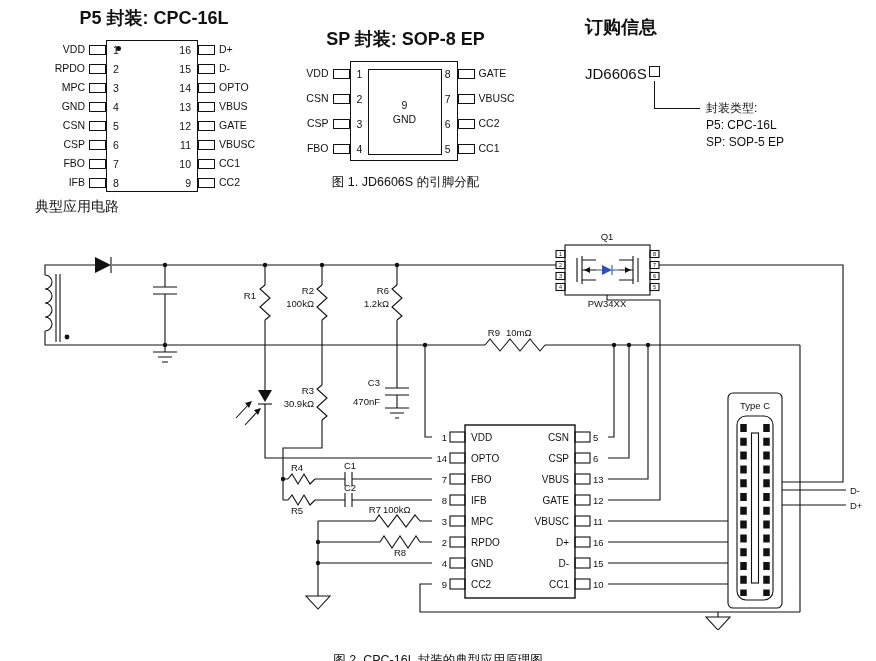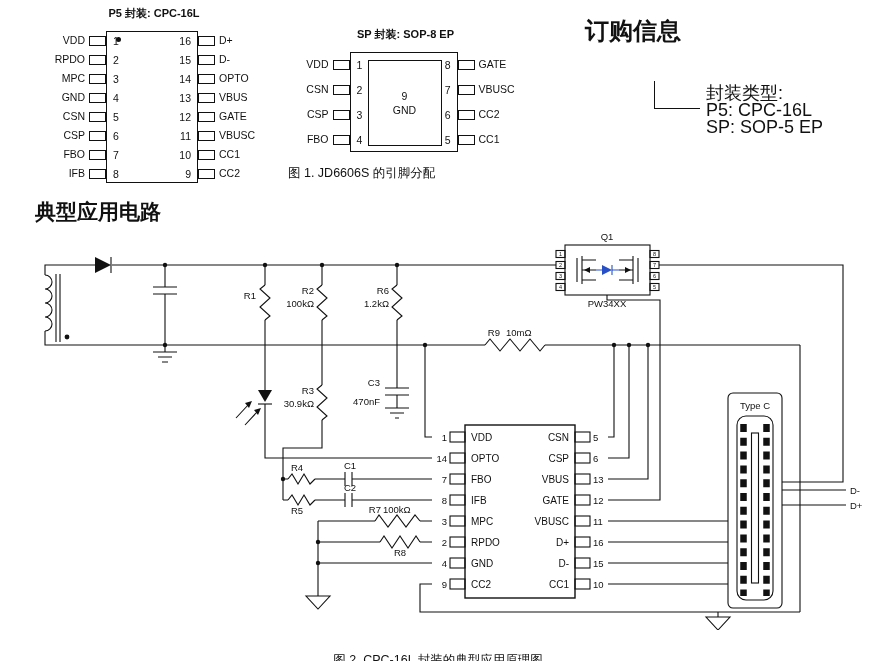--- a/index.html
+++ b/index.html
@@ -1,41 +1,41 @@
 <!DOCTYPE html>
 <html><head>
 <meta charset="utf-8">
 <style>
   *{box-sizing:border-box;margin:0;padding:0}
   html,body{width:876px;height:661px;background:#fff;color:#111;
     font-family:"Liberation Sans","DejaVu Sans",sans-serif;position:relative;overflow:hidden}
   .abs{position:absolute}
-  .pkg-title{font-weight:bold;font-size:11px;text-align:center}
+  .pkg-title{font-weight:bold;font-size:18px;text-align:center}
   .prow{display:flex;justify-content:center;margin-top:10px}
   .col{display:flex;flex-direction:column}
   .plabel{font-size:10.5px;line-height:19px;height:19px;white-space:nowrap}
   .lleft{text-align:right;padding-right:4px;width:42px}
   .lright{text-align:left;padding-left:4px;width:46px}
   .stubcell{height:19px;display:flex;align-items:center}
   .stub{width:17px;height:10px;border:1.3px solid #111}
   .pbody{border:1.6px solid #111;position:relative;display:flex;justify-content:space-between}
   .pnum{font-size:10.5px;line-height:19px;height:19px}
   .pin1dot{position:absolute;width:5px;height:5px;border-radius:50%;background:#111;left:9px;top:5px}
   .h25 .plabel,.h25 .pnum{height:25px;line-height:25px}
   .h25 .stubcell{height:25px}
   .epbox{position:absolute;left:17px;top:7px;width:74px;height:86px;border:1.3px solid #111;
     display:flex;flex-direction:column;align-items:center;justify-content:center;font-size:10.5px;line-height:14px}
-  .fig-caption{font-size:12.5px;margin-top:13px}
-  .ord-title{font-size:24px;font-weight:bold}
+  .fig-caption{text-align:center;font-size:12.5px;margin-top:13px}
+  .ord-title{font-size:18px;font-weight:bold}
   .part-row{font-size:15px;margin-top:26px}
   .box-glyph{display:inline-block;width:11px;height:11px;border:1.3px solid #111;margin-left:2px;vertical-align:2px}
   .ord-line{position:absolute;left:69px;top:66px;width:46px;height:28px;
     border-left:1.2px solid #111;border-bottom:1.2px solid #111}
-  .ord-note{position:absolute;left:121px;top:70px;font-size:18px;line-height:17px;white-space:nowrap}
-  .circ-title{font-size:21px;font-weight:bold}
+  .ord-note{position:absolute;left:121px;top:85px;font-size:12px;line-height:17px;white-space:nowrap}
+  .circ-title{font-size:14px;font-weight:normal}
   .caption2{width:876px;text-align:center;font-size:12.5px}
   svg text{fill:#111;font-size:9.5px;font-family:"Liberation Sans","DejaVu Sans",sans-serif}
   svg text.icl{font-size:10px}
   svg text.tiny{font-size:5.5px}
 </style>
 </head>
 <body>
 
 <div class="abs" style="left:28px;top:6px;width:252px">
   <div class="pkg-title">P5 封装: CPC-16L</div>
@@ -198,20 +198,21 @@
       <div class="plabel lright">VBUSC</div>
       <div class="plabel lright">CC2</div>
       <div class="plabel lright">CC1</div>
     </div>
   </div>
   <div class="fig-caption">图 1. JD6606S 的引脚分配</div>
 </div>
 
 <div class="abs" style="left:585px;top:15px;width:285px;height:145px">
   <div class="ord-title">订购信息</div>
+  <div class="part-row"><span>JD6606S</span><span class="box-glyph"></span></div>
   <div class="ord-line"></div>
   <div class="ord-note">
     <div>封装类型:</div>
     <div>P5: CPC-16L</div>
     <div>SP: SOP-5 EP</div>
   </div>
 </div>
 
 <div class="abs circ-title" style="left:35px;top:198px">典型应用电路</div>
 

